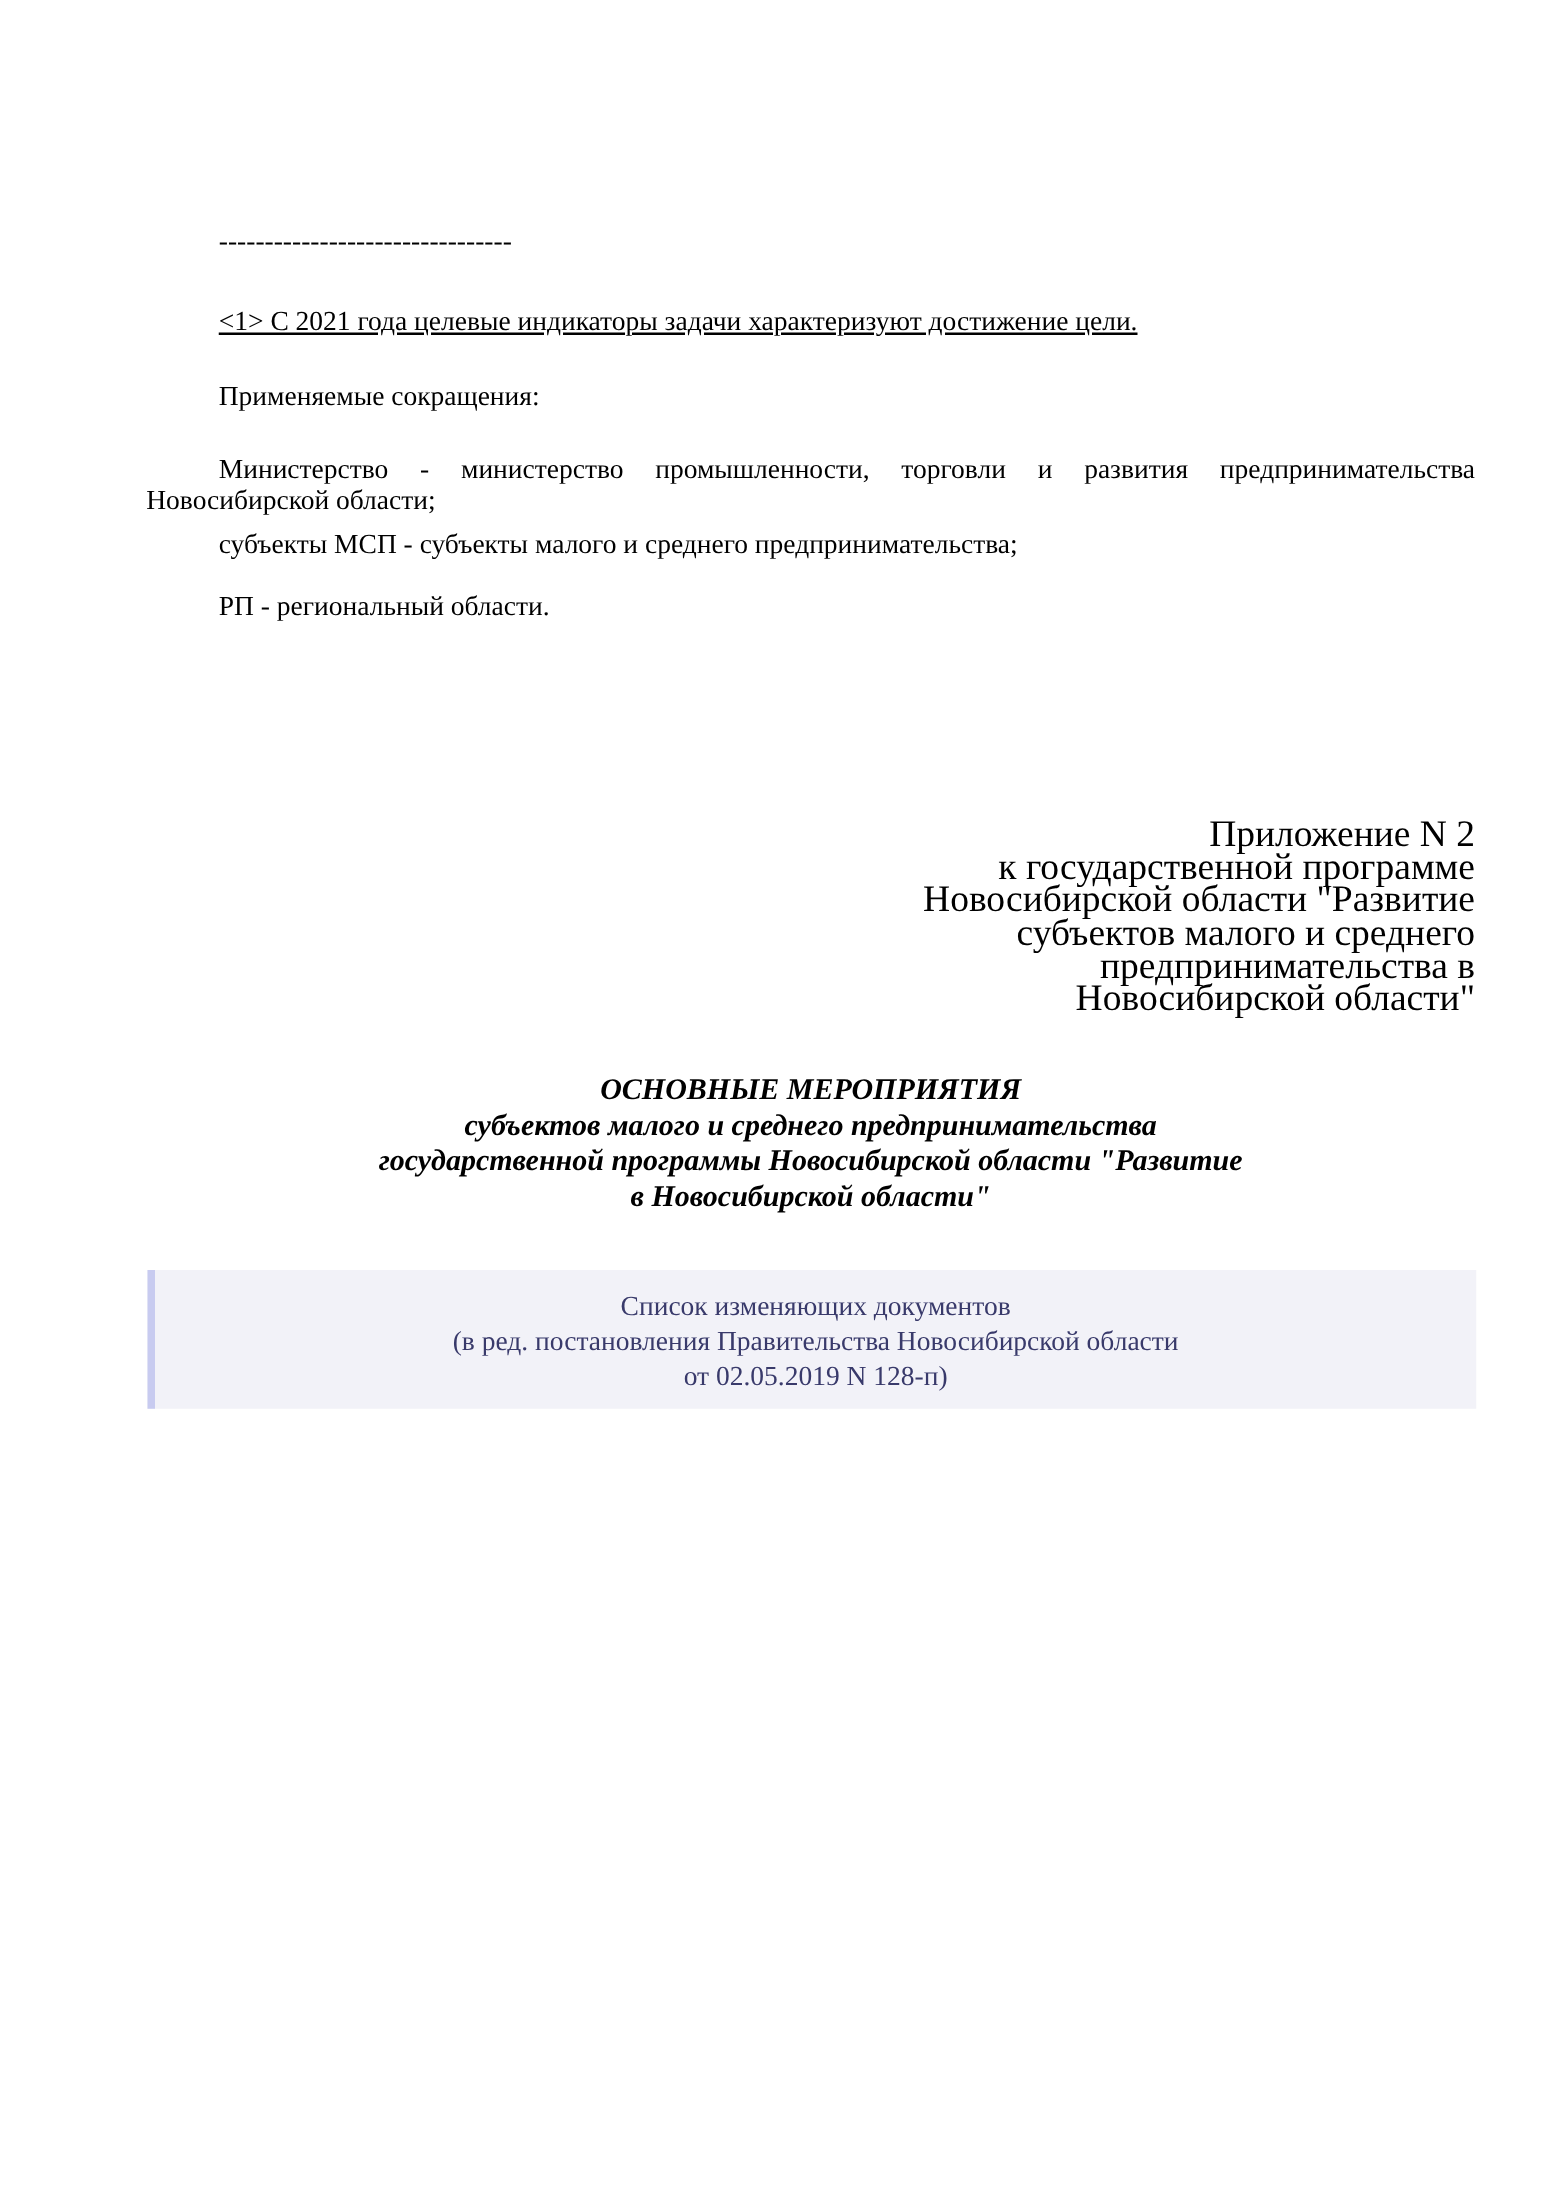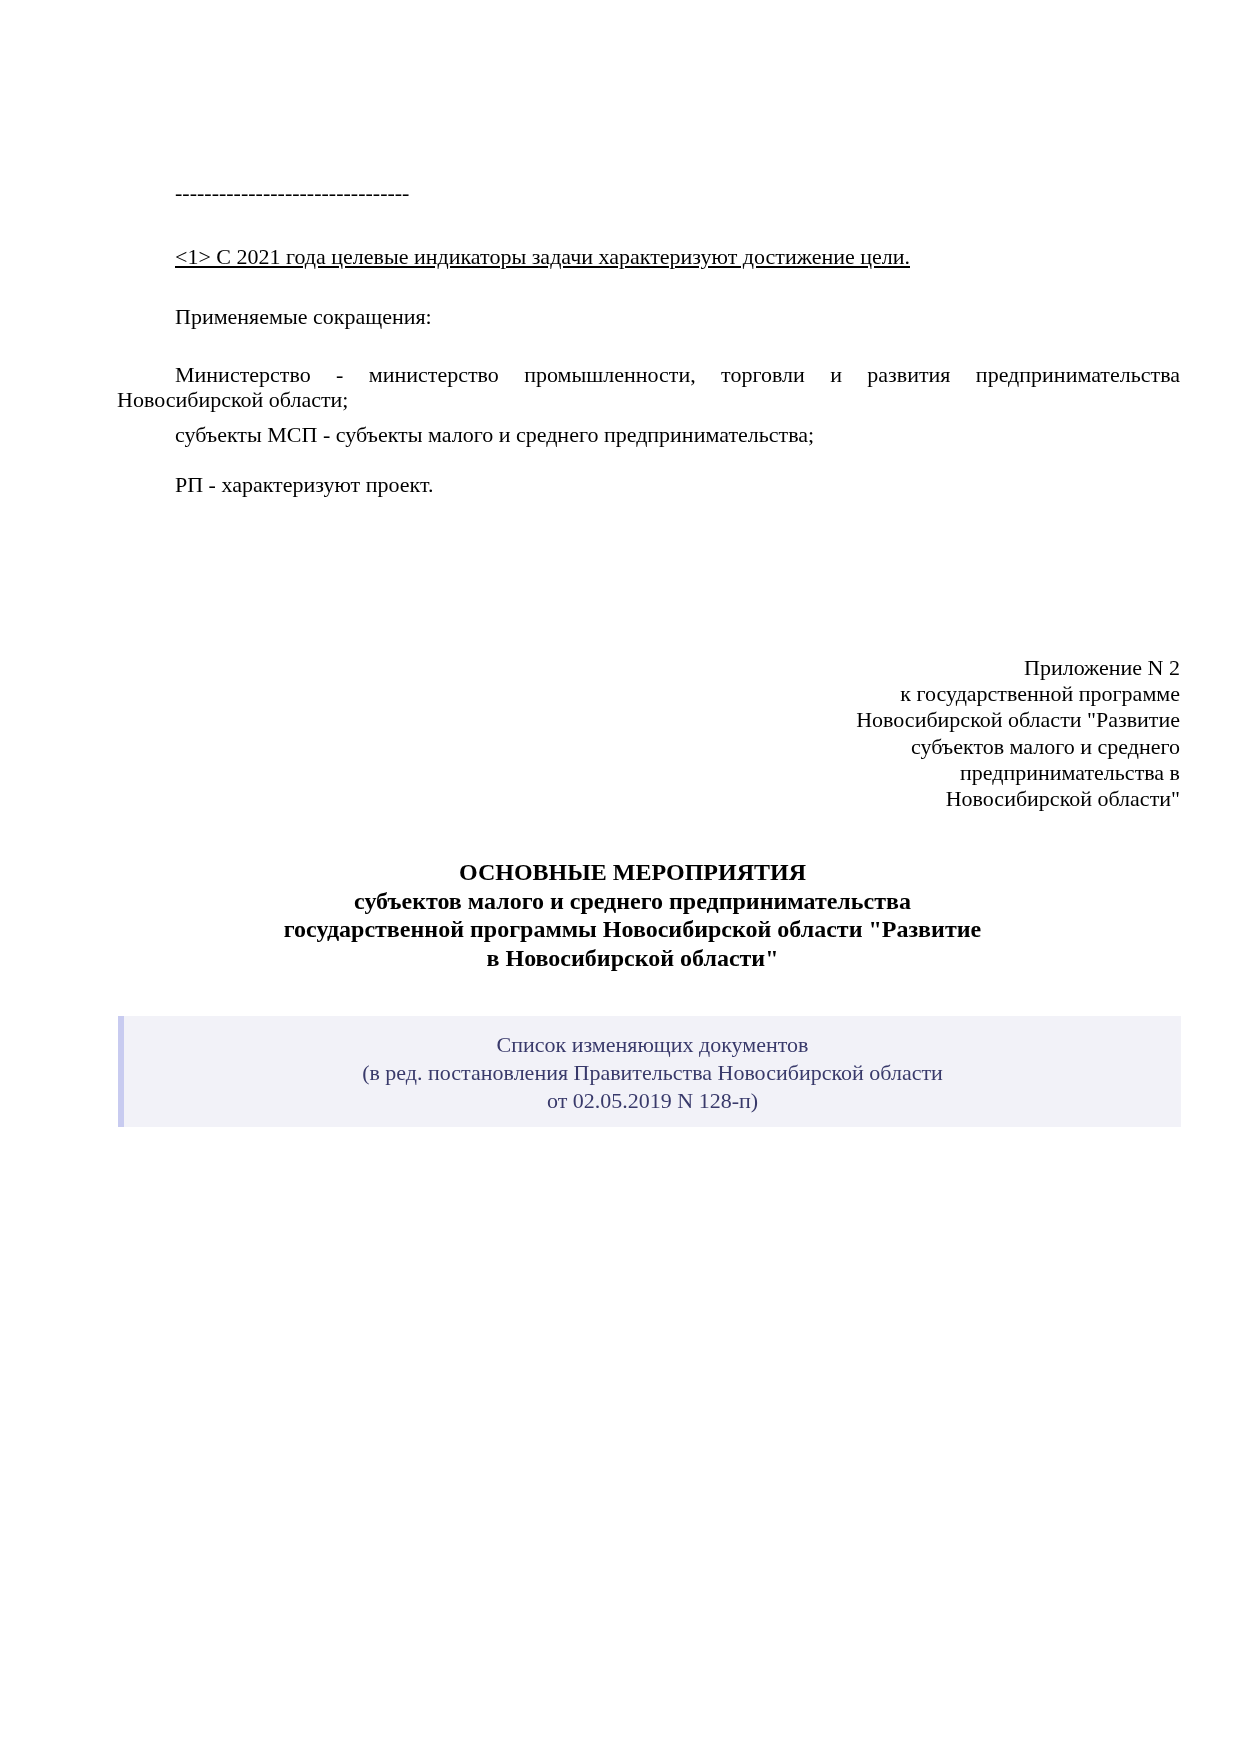--- a/index.html
+++ b/index.html
@@ -40,35 +40,36 @@
       text-indent: 58px;
     }
     .abbr-msp { left: 175px; top: 422px; }
     .abbr-rp { left: 175px; top: 472px; }
 
     .appendix {
       position: absolute;
       right: 60px;
       top: 655px;
       text-align: right;
-      font-size: 22px;
+      font-size: 30px;
       line-height: 26.2px;
       margin-left: 25px;
     }
     .appendix div { white-space: nowrap; }
 
     .heading {
       position: absolute;
-      left: 101px;
+      left: 117px;
       width: 1063px;
       top: 858px;
       text-align: center;
       font-weight: bold;
       font-size: 24px;
       line-height: 28.7px;
+      font-style: italic;
     }
     .heading div { white-space: nowrap; }
 
     .changes-box {
       position: absolute;
       left: 118px;
       top: 1016px;
       width: 1063px;
       height: 111px;
       background: #f2f2f8;
@@ -89,21 +90,21 @@
 <div class="abs body-text separator">--------------------------------</div>
 
 <div class="abs body-text footnote">&lt;1&gt; С 2021 года целевые индикаторы задачи характеризуют достижение цели.</div>
 
 <div class="abs body-text abbr-title">Применяемые сокращения:</div>
 
 <div class="abs body-text abbr-ministry">Министерство - министерство промышленности, торговли и развития предпринимательства Новосибирской области;</div>
 
 <div class="abs body-text abbr-msp">субъекты МСП - субъекты малого и среднего предпринимательства;</div>
 
-<div class="abs body-text abbr-rp">РП - характеризуют проект.</div>
+<div class="abs body-text abbr-rp">РП - региональный области.</div>
 
 <div class="appendix">
   <div>Приложение N 2</div>
   <div>к государственной программе</div>
   <div>Новосибирской области "Развитие</div>
   <div>субъектов малого и среднего</div>
   <div>предпринимательства в</div>
   <div>Новосибирской области"</div>
 </div>
 

